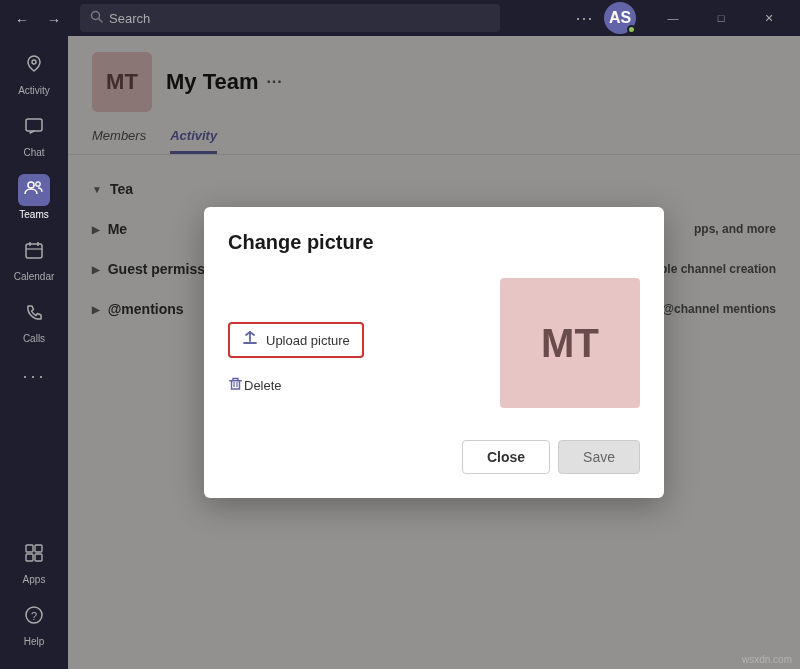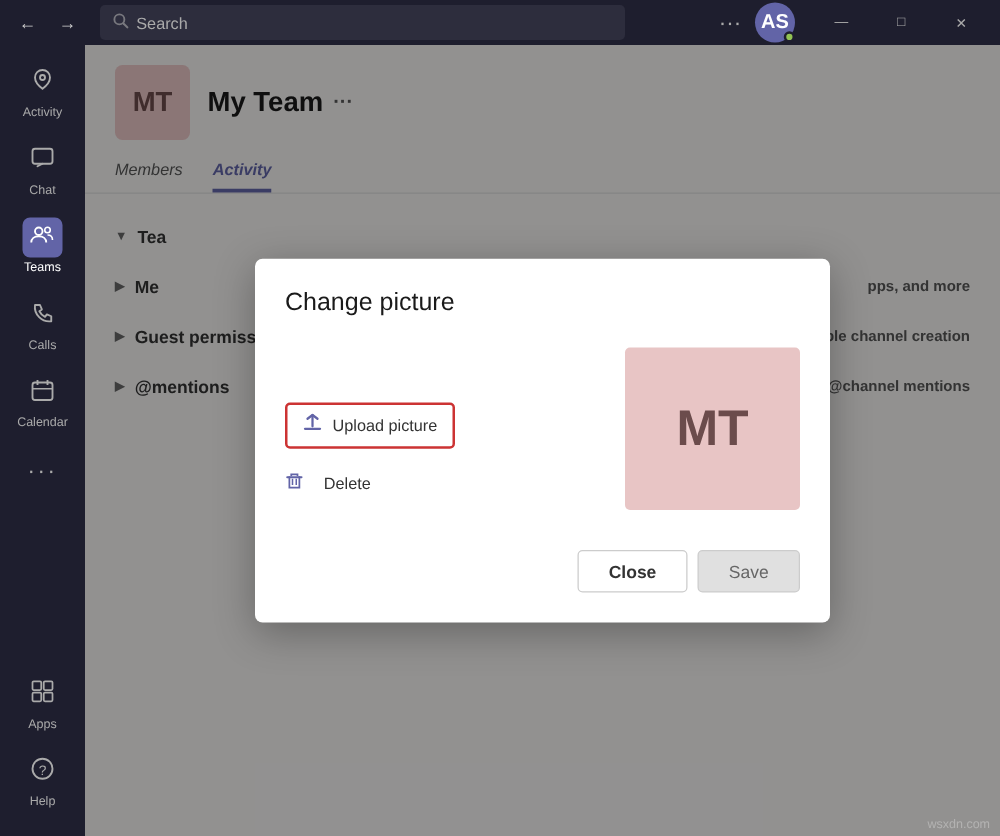--- a/index.html
+++ b/index.html
@@ -277,21 +277,21 @@
     
     .modal {
       background: #fff;
       border-radius: 6px;
       width: 460px;
       padding: 24px;
       box-shadow: 0 8px 32px rgba(0,0,0,0.3);
     }
     .modal-title {
       font-size: 20px;
-      font-weight: 400;
+      font-weight: 700;
       color: #1a1a1a;
       margin-bottom: 24px;
     }
     .modal-body {
       display: flex;
       gap: 24px;
       margin-bottom: 32px;
     }
     .modal-actions-left {
       display: flex;
@@ -311,21 +311,21 @@
       cursor: pointer;
       margin-top: 44px;
     }
     .upload-icon {
       color: #6264a7;
       font-size: 16px;
     }
     .delete-btn {
       display: flex;
       align-items: center;
-      gap: 16px;
+      gap: 1px;
       background: transparent;
       border: none;
       color: #333;
       font-size: 13px;
       cursor: pointer;
       padding: 6px 0;
     }
     .delete-icon {
       color: #6264a7;
       font-size: 15px;
@@ -444,38 +444,38 @@
             <path d="M14 10c2 0 4 1.2 4 4" stroke="#fff" stroke-width="1.3"></path>
           </svg>
         </span>
       </div>
       <span class="sidebar-label" style="color:#fff;">Teams</span>
     </div>
     <div class="sidebar-item">
       <div class="sidebar-icon-wrap">
         <span class="sidebar-icon">
           <svg width="20" height="20" viewBox="0 0 20 20" fill="none">
-            <path d="M4 4h4l1.5 3.5-2 1.5a10 10 0 004.5 4.5l1.5-2L17 13v4c-7.5 1-14-5.5-13-13z" stroke="#aaa" stroke-width="1.5" stroke-linejoin="round"></path>
-          </svg>
-        </span>
-      </div>
-      <span class="sidebar-label">Calls</span>
-    </div>
-    <div class="sidebar-item">
-      <div class="sidebar-icon-wrap">
-        <span class="sidebar-icon">
-          <svg width="20" height="20" viewBox="0 0 20 20" fill="none">
             <rect x="2" y="4" width="16" height="14" rx="2" stroke="#aaa" stroke-width="1.5"></rect>
             <line x1="6" y1="2" x2="6" y2="6" stroke="#aaa" stroke-width="1.5"></line>
             <line x1="14" y1="2" x2="14" y2="6" stroke="#aaa" stroke-width="1.5"></line>
             <line x1="2" y1="9" x2="18" y2="9" stroke="#aaa" stroke-width="1.2"></line>
           </svg>
         </span>
       </div>
       <span class="sidebar-label">Calendar</span>
+    </div>
+    <div class="sidebar-item">
+      <div class="sidebar-icon-wrap">
+        <span class="sidebar-icon">
+          <svg width="20" height="20" viewBox="0 0 20 20" fill="none">
+            <path d="M4 4h4l1.5 3.5-2 1.5a10 10 0 004.5 4.5l1.5-2L17 13v4c-7.5 1-14-5.5-13-13z" stroke="#aaa" stroke-width="1.5" stroke-linejoin="round"></path>
+          </svg>
+        </span>
+      </div>
+      <span class="sidebar-label">Calls</span>
     </div>
     <div class="sidebar-item">
       <div class="sidebar-icon-wrap">
         <span style="color:#aaa;font-size:18px;letter-spacing:2px;">···</span>
       </div>
     </div>
     <div class="sidebar-spacer"></div>
     <div class="sidebar-bottom">
       <div class="sidebar-item">
         <div class="sidebar-icon-wrap">

